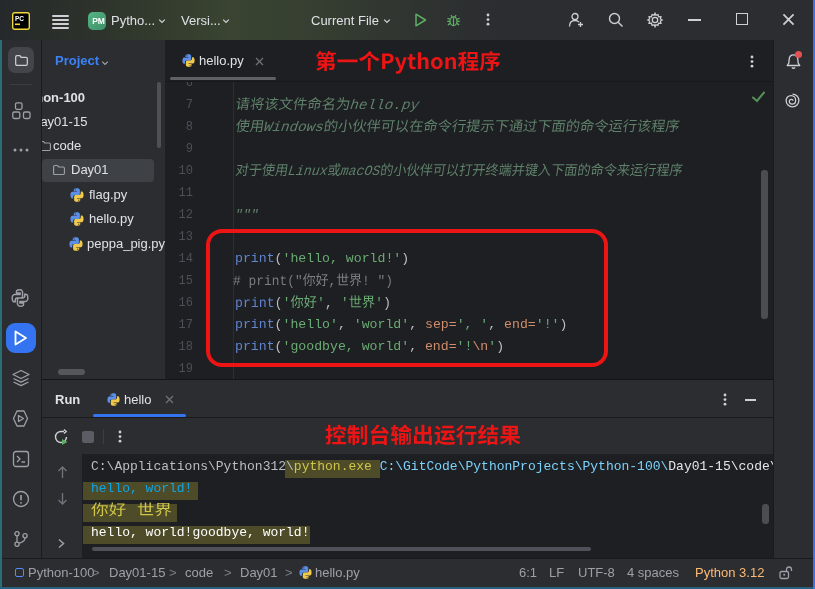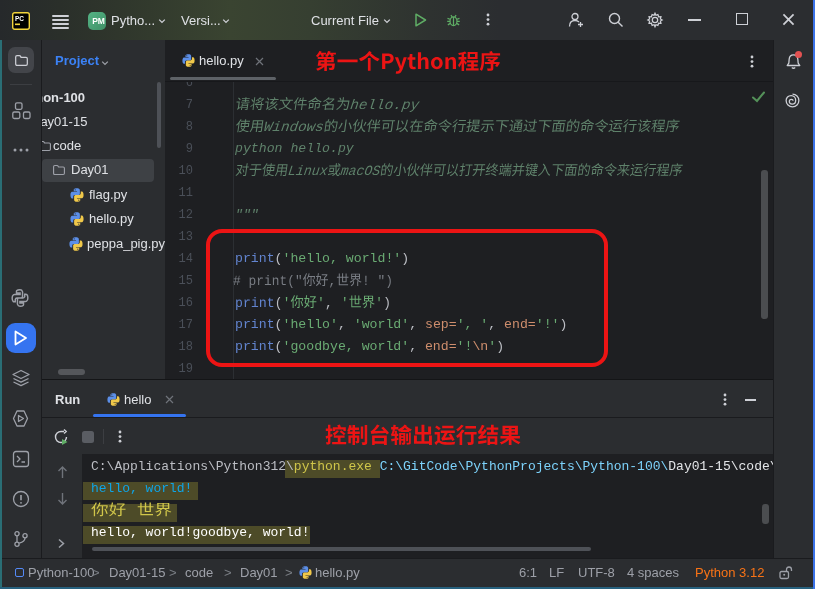--- a/index.html
+++ b/index.html
@@ -174,21 +174,20 @@
 <svg style="position:absolute;left:750px;top:55px" width="5" height="15.2" viewBox="0 0 5 15.2">
     <circle cx="2" cy="2.0" r="1.4" fill="#ced0d6"></circle>
     <circle cx="2" cy="6.6" r="1.4" fill="#ced0d6"></circle>
     <circle cx="2" cy="11.2" r="1.4" fill="#ced0d6"></circle>
   </svg>
 <div class="abs" style="left:165px;top:82px;width:608px;height:297px;overflow:hidden;background:#1e1f22">
 <div class="ln" style="left:0;top:-10.5px;height:22px;line-height:22px">6</div>
 <div class="ln" style="left:0;top:11.5px;height:22px;line-height:22px">7</div>
 <div class="ln" style="left:0;top:33.5px;height:22px;line-height:22px">8</div>
 <div class="ln" style="left:0;top:55.5px;height:22px;line-height:22px">9</div>
-<div class="cl mono" style="left:70px;top:55.5px"><span style="color:#5f826b"><i>python hello.py</i></span></div>
 <div class="ln" style="left:0;top:77.5px;height:22px;line-height:22px">10</div>
 <div class="ln" style="left:0;top:99.5px;height:22px;line-height:22px">11</div>
 <div class="ln" style="left:0;top:121.5px;height:22px;line-height:22px">12</div>
 <div class="cl mono" style="left:70px;top:121.5px"><span style="color:#5f826b"><i>"""</i></span></div>
 <div class="ln" style="left:0;top:143.5px;height:22px;line-height:22px">13</div>
 <div class="ln" style="left:0;top:165.5px;height:22px;line-height:22px">14</div>
 <div class="cl mono" style="left:70px;top:165.5px"><span style="color:#6284cf">print</span><span style="color:#bcbec4">(</span><span style="color:#6aab73">'hello, world!'</span><span style="color:#bcbec4">)</span></div>
 <div class="ln" style="left:0;top:187.5px;height:22px;line-height:22px">15</div>
 <div class="ln" style="left:0;top:209.5px;height:22px;line-height:22px">16</div>
 <div class="ln" style="left:0;top:231.5px;height:22px;line-height:22px">17</div>
@@ -263,21 +262,21 @@
 <div class="abs" style="left:285px;top:566px;height:14px;line-height:14px;font-size:13px;color:#7a7e85;white-space:pre">&gt;</div>
 <svg style="position:absolute;left:299px;top:566px" width="13" height="13" viewBox="0 0 110 110">
 <path fill="#5c8fe8" d="M54.9 1.5C27.8 1.5 29.5 13.3 29.5 13.3l0 12.2 25.9 0 0 3.7-36.2 0C19.2 29.2 3.5 26.3 3.5 54.7c0 28.4 13.7 27.4 13.7 27.4l8.2 0 0-13.2c0 0-0.4-13.7 13.5-13.7l25.7 0c0 0 13 0.2 13-12.6l0-21.2C77.6 21.4 81.5 1.5 54.9 1.5zM40.6 9.7c2.6 0 4.7 2.1 4.7 4.7 0 2.6-2.1 4.7-4.7 4.7-2.6 0-4.7-2.1-4.7-4.7C35.9 11.8 38 9.7 40.6 9.7z"></path>
 <path fill="#f0c84a" d="M55.1 108.5c27.1 0 25.4-11.8 25.4-11.8l0-12.2-25.9 0 0-3.7 36.2 0c0 0 15.7 2.9 15.7-25.5 0-28.4-13.7-27.4-13.7-27.4l-8.2 0 0 13.2c0 0 0.4 13.7-13.5 13.7l-25.7 0c0 0-13-0.2-13 12.6l0 21.2C32.4 88.6 28.5 108.5 55.1 108.5zM69.4 100.3c-2.6 0-4.7-2.1-4.7-4.7 0-2.6 2.1-4.7 4.7-4.7 2.6 0 4.7 2.1 4.7 4.7C74.1 98.2 72 100.3 69.4 100.3z"></path>
   </svg>
 <div class="abs" style="left:315px;top:566px;height:14px;line-height:14px;font-size:13px;color:#9da0a8;white-space:pre">hello.py</div>
 <div class="abs" style="left:519px;top:566px;height:14px;line-height:14px;font-size:13px;color:#9da0a8;white-space:pre">6:1</div>
 <div class="abs" style="left:549px;top:566px;height:14px;line-height:14px;font-size:13px;color:#9da0a8;white-space:pre">LF</div>
 <div class="abs" style="left:578px;top:566px;height:14px;line-height:14px;font-size:13px;color:#9da0a8;white-space:pre">UTF-8</div>
 <div class="abs" style="left:627px;top:566px;height:14px;line-height:14px;font-size:13px;color:#9da0a8;white-space:pre">4 spaces</div>
-<div class="abs" style="left:695px;top:566px;height:14px;line-height:14px;font-size:13px;color:#f97316;white-space:pre">Python 3.12</div>
+<div class="abs" style="left:695px;top:566px;height:14px;line-height:14px;font-size:13px;color:#fdba74;white-space:pre">Python 3.12</div>
 <svg class="abs" style="left:778px;top:566px" width="15" height="14" viewBox="0 0 15 14" fill="none" stroke="#9da0a8" stroke-width="1.3">
 <rect x="2" y="5.5" width="8.5" height="7" rx="1.5"></rect>
     <path d="M8.5 5.5 L8.5 3.8 Q8.5 1 11 1 Q13.5 1 13.5 3.8 L13.5 5"></path>
     <circle cx="6.2" cy="8.7" r="1" fill="#9da0a8" stroke="none"></circle>
   </svg>
 <svg style="position:absolute;left:315px;top:45px" width="188" height="32" viewBox="0 0 188 32">
     <path d="M13.0 6.0C12.5 7.9 11.4 9.7 10.0 10.9C10.6 11.1 11.6 11.6 12.2 12.0H6.9L9.1 11.2C8.9 10.8 8.6 10.2 8.3 9.6H11.1V7.8H6.1C6.3 7.4 6.5 7.0 6.6 6.6L4.3 6.0C3.5 7.9 2.2 9.8 0.8 11.0C1.3 11.2 2.2 11.7 2.7 12.0V14.1H9.3V15.3H3.5C3.3 17.1 3.0 19.2 2.7 20.7H7.4C5.7 22.0 3.3 23.2 1.1 23.8C1.6 24.3 2.3 25.2 2.7 25.8C5.1 24.9 7.5 23.5 9.3 21.8V25.9H11.9V20.7H17.1C17.0 21.8 16.8 22.4 16.6 22.6C16.4 22.8 16.2 22.8 15.8 22.8C15.5 22.8 14.5 22.8 13.6 22.7C14.0 23.3 14.3 24.3 14.4 25.0C15.5 25.1 16.5 25.0 17.1 25.0C17.8 24.9 18.3 24.7 18.8 24.2C19.3 23.7 19.6 22.3 19.8 19.5C19.9 19.2 19.9 18.6 19.9 18.6H11.9V17.3H18.8V12.0H16.7L18.9 11.1C18.7 10.7 18.3 10.1 17.9 9.6H20.9V7.8H15.1C15.3 7.4 15.4 7.0 15.6 6.5ZM5.8 17.3H9.3V18.6H5.6ZM11.9 14.1H16.3V15.3H11.9ZM3.1 12.0C3.8 11.3 4.4 10.5 5.0 9.6H5.7C6.2 10.4 6.6 11.4 6.8 12.0ZM12.4 12.0C13.0 11.4 13.7 10.5 14.2 9.6H15.1C15.7 10.4 16.3 11.3 16.6 12.0Z M22.5 14.4V17.2H42.6V14.4Z M52.9 13.0V25.8H55.6V13.0ZM54.2 6.1C52.0 9.7 48.1 12.3 43.9 13.8C44.6 14.5 45.4 15.5 45.8 16.3C49.0 14.8 52.0 12.8 54.4 10.2C57.7 13.6 60.5 15.2 62.8 16.3C63.2 15.4 64.0 14.5 64.7 13.9C62.2 12.9 59.3 11.4 55.9 8.2L56.6 7.2Z M67.1 24.0H70.3V18.5H72.5C75.9 18.5 78.7 16.9 78.7 13.3C78.7 9.7 75.9 8.4 72.4 8.4H67.1ZM70.3 16.0V10.9H72.1C74.3 10.9 75.5 11.5 75.5 13.3C75.5 15.1 74.5 16.0 72.2 16.0Z M82.4 28.7C85.1 28.7 86.4 27.1 87.5 24.4L91.8 12.2H88.7L87.0 17.7C86.7 18.8 86.4 19.9 86.2 21.0H86.1C85.7 19.9 85.4 18.8 85.0 17.7L83.1 12.2H79.9L84.6 23.8L84.4 24.5C84.1 25.5 83.4 26.3 82.1 26.3C81.9 26.3 81.5 26.2 81.3 26.1L80.7 28.5C81.2 28.6 81.7 28.7 82.4 28.7Z M98.2 24.3C99.3 24.3 100.1 24.0 100.8 23.9L100.3 21.6C99.9 21.7 99.5 21.9 99.1 21.9C98.0 21.9 97.4 21.2 97.4 19.9V14.7H100.4V12.2H97.4V9.1H94.8L94.4 12.2L92.5 12.4V14.7H94.2V19.9C94.2 22.5 95.3 24.3 98.2 24.3Z M102.9 24.0H106.1V15.9C107.0 15.1 107.6 14.6 108.6 14.6C109.8 14.6 110.3 15.2 110.3 17.0V24.0H113.5V16.7C113.5 13.7 112.4 11.9 109.8 11.9C108.1 11.9 106.9 12.8 105.9 13.7L106.1 11.5V7.2H102.9Z M121.9 24.3C124.9 24.3 127.7 22.0 127.7 18.1C127.7 14.2 124.9 11.9 121.9 11.9C118.8 11.9 116.0 14.2 116.0 18.1C116.0 22.0 118.8 24.3 121.9 24.3ZM121.9 21.8C120.2 21.8 119.3 20.3 119.3 18.1C119.3 15.9 120.2 14.5 121.9 14.5C123.5 14.5 124.5 15.9 124.5 18.1C124.5 20.3 123.5 21.8 121.9 21.8Z M130.4 24.0H133.6V15.9C134.5 15.1 135.1 14.6 136.1 14.6C137.3 14.6 137.8 15.2 137.8 17.0V24.0H141.0V16.7C141.0 13.7 139.9 11.9 137.2 11.9C135.6 11.9 134.4 12.8 133.3 13.8H133.2L133.0 12.2H130.4Z M155.0 9.1H160.0V12.0H155.0ZM152.6 6.9V14.1H162.6V6.9ZM152.4 19.3V21.4H156.2V23.2H151.0V25.4H163.6V23.2H158.8V21.4H162.6V19.3H158.8V17.5H163.1V15.3H151.9V17.5H156.2V19.3ZM150.0 6.4C148.3 7.1 145.6 7.7 143.2 8.1C143.5 8.6 143.8 9.5 144.0 10.0C144.8 9.9 145.7 9.8 146.6 9.6V12.1H143.5V14.4H146.3C145.5 16.4 144.2 18.7 143.0 20.1C143.4 20.7 144.0 21.8 144.2 22.5C145.1 21.4 145.9 19.9 146.6 18.3V25.9H149.1V17.6C149.6 18.4 150.2 19.2 150.4 19.8L151.9 17.8C151.5 17.3 149.7 15.5 149.1 15.0V14.4H151.4V12.1H149.1V9.1C150.1 8.9 150.9 8.6 151.7 8.3Z M172.3 15.5C173.3 15.9 174.6 16.5 175.7 17.0H169.8V19.1H175.7V23.3C175.7 23.5 175.6 23.6 175.1 23.6C174.8 23.6 173.2 23.6 171.9 23.6C172.2 24.2 172.6 25.2 172.7 25.9C174.6 25.9 176.0 25.9 177.0 25.6C178.0 25.2 178.3 24.6 178.3 23.3V19.1H181.4C181.0 19.9 180.5 20.6 180.1 21.1L182.2 22.1C183.1 20.9 184.2 19.2 185.1 17.6L183.2 16.9L182.8 17.0H179.8L179.9 16.9L178.9 16.3C180.6 15.3 182.2 14.0 183.4 12.8L181.8 11.5L181.2 11.7H170.8V13.6H179.0C178.3 14.2 177.5 14.8 176.8 15.3C175.8 14.8 174.7 14.4 173.9 14.1ZM174.3 6.7 174.9 8.3H166.7V14.0C166.7 17.2 166.5 21.6 164.7 24.6C165.3 24.8 166.4 25.6 166.9 26.0C168.9 22.7 169.2 17.5 169.2 14.1V10.6H185.1V8.3H177.9C177.6 7.6 177.2 6.7 176.8 6.0Z" fill="#ec1414"></path>
   </svg>
 <svg style="position:absolute;left:325px;top:418px" width="198" height="32" viewBox="0 0 198 32">
     <path d="M14.7 13.7C16.0 14.8 17.9 16.4 18.9 17.3L20.5 15.6C19.5 14.7 17.5 13.2 16.2 12.2ZM3.0 6.7V10.6H0.8V12.9H3.0V17.4L0.6 18.2L1.1 20.7L3.0 20.0V23.9C3.0 24.1 3.0 24.2 2.7 24.2C2.4 24.2 1.7 24.2 0.9 24.2C1.2 24.9 1.5 26.0 1.6 26.6C3.0 26.6 3.9 26.5 4.6 26.1C5.2 25.7 5.4 25.1 5.4 23.9V19.1L7.6 18.3L7.2 16.1L5.4 16.6V12.9H7.3V10.6H5.4V6.7ZM11.8 12.3C10.8 13.5 9.3 14.7 7.8 15.5C8.3 16.0 8.9 16.9 9.2 17.4H8.8V19.7H12.8V24.0H7.1V26.2H21.2V24.0H15.5V19.7H19.6V17.4H9.5C11.0 16.4 12.8 14.7 14.0 13.1ZM12.3 7.2C12.5 7.8 12.8 8.5 13.1 9.2H7.8V13.1H10.2V11.4H18.4V13.1H20.8V9.2H15.9C15.6 8.4 15.2 7.4 14.8 6.6Z M35.8 8.5V20.7H38.2V8.5ZM39.7 7.1V23.9C39.7 24.2 39.6 24.3 39.2 24.3C38.9 24.3 37.7 24.3 36.6 24.3C36.9 25.0 37.3 26.2 37.4 26.9C39.1 26.9 40.3 26.8 41.1 26.4C41.9 26.0 42.2 25.3 42.2 23.9V7.1ZM24.2 7.1C23.9 9.2 23.1 11.4 22.2 12.7C22.8 12.9 23.6 13.3 24.2 13.5H22.6V15.9H27.5V17.4H23.4V25.2H25.8V19.7H27.5V26.9H30.0V19.7H31.9V22.9C31.9 23.1 31.9 23.2 31.7 23.2C31.5 23.2 30.9 23.2 30.3 23.1C30.6 23.7 30.9 24.7 31.0 25.3C32.1 25.3 32.9 25.3 33.5 24.9C34.1 24.5 34.3 23.9 34.3 22.9V17.4H30.0V15.9H34.8V13.5H30.0V11.9H34.0V9.6H30.0V6.9H27.5V9.6H26.2C26.4 9.0 26.5 8.3 26.7 7.6ZM27.5 13.5H24.6C24.8 13.1 25.1 12.5 25.3 11.9H27.5Z M47.1 17.4V26.9H49.7V25.8H59.0V26.9H61.8V17.4ZM49.7 23.3V19.9H59.0V23.3ZM46.3 16.0C47.5 15.6 49.1 15.5 60.7 15.0C61.2 15.6 61.5 16.1 61.8 16.6L64.0 15.0C62.9 13.2 60.3 10.6 58.3 8.7L56.2 10.1C57.1 10.9 57.9 11.8 58.8 12.7L49.8 13.0C51.5 11.4 53.2 9.5 54.6 7.5L52.0 6.4C50.5 9.0 48.1 11.6 47.3 12.3C46.6 12.9 46.1 13.4 45.5 13.5C45.8 14.2 46.2 15.5 46.3 16.0Z M81.1 15.5V23.3H83.0V15.5ZM83.9 14.6V24.4C83.9 24.6 83.8 24.7 83.5 24.7C83.2 24.7 82.3 24.7 81.3 24.7C81.6 25.3 81.9 26.1 81.9 26.7C83.3 26.7 84.3 26.6 85.0 26.3C85.7 26.0 85.8 25.4 85.8 24.4V14.6ZM79.6 6.6C78.2 8.6 75.8 10.3 73.4 11.4V9.1H70.5C70.6 8.4 70.7 7.8 70.8 7.1L68.4 6.8C68.4 7.5 68.3 8.3 68.2 9.1H66.1V11.4H67.8C67.4 12.9 67.1 14.1 67.0 14.6C66.6 15.6 66.4 16.2 66.0 16.4C66.2 16.9 66.6 18.0 66.7 18.4C66.9 18.2 67.7 18.1 68.3 18.1H69.7V20.4C68.3 20.6 67.1 20.9 66.0 21.0L66.6 23.4L69.7 22.7V26.9H71.9V22.2L73.5 21.8L73.3 19.7L71.9 20.0V18.1H73.3V15.8H71.9V12.8H69.7V15.8H68.6C69.1 14.5 69.6 13.0 70.0 11.4H73.3L72.7 11.7C73.3 12.3 74.0 13.1 74.3 13.7L75.4 13.1V13.9H84.1V13.0L85.3 13.6C85.6 12.9 86.3 12.1 86.9 11.6C84.8 10.8 82.9 9.7 81.3 8.1L81.7 7.5ZM77.4 11.8C78.2 11.2 79.1 10.5 79.9 9.7C80.7 10.5 81.5 11.2 82.4 11.8ZM78.3 16.8V17.9H76.2V16.8ZM74.1 14.9V26.8H76.2V22.7H78.3V24.5C78.3 24.7 78.2 24.8 78.1 24.8C77.9 24.8 77.3 24.8 76.7 24.8C77.0 25.3 77.2 26.2 77.3 26.8C78.3 26.8 79.1 26.8 79.6 26.4C80.2 26.1 80.3 25.5 80.3 24.6V14.9ZM76.2 19.8H78.3V20.9H76.2Z M89.0 17.5V25.8H104.0V26.9H106.9V17.5H104.0V23.2H99.4V16.4H106.1V8.6H103.1V13.9H99.4V6.7H96.5V13.9H92.9V8.6H90.1V16.4H96.5V23.2H91.9V17.5Z M117.2 7.8V10.2H128.4V7.8ZM110.1 9.2C111.3 10.1 113.0 11.4 113.9 12.2L115.7 10.3C114.8 9.6 113.0 8.4 111.8 7.5ZM117.2 22.6C118.0 22.2 119.1 22.1 126.5 21.4C126.8 22.0 127.1 22.5 127.2 23.0L129.6 21.8C128.8 20.2 127.1 17.5 125.9 15.5L123.7 16.5L125.3 19.2L120.0 19.6C121.0 18.2 122.0 16.6 122.7 15.0H129.8V12.6H115.7V15.0H119.6C118.8 16.8 117.9 18.4 117.5 18.9C117.1 19.5 116.7 19.9 116.3 20.0C116.6 20.7 117.0 22.0 117.2 22.6ZM114.9 14.1H109.6V16.5H112.3V22.5C111.4 23.0 110.3 23.7 109.4 24.7L111.2 27.2C112.1 25.9 113.2 24.5 113.9 24.5C114.3 24.5 115.1 25.2 115.9 25.7C117.5 26.5 119.2 26.8 122.0 26.8C124.4 26.8 127.8 26.7 129.5 26.6C129.5 25.8 129.9 24.5 130.3 23.7C128.0 24.1 124.3 24.2 122.1 24.2C119.7 24.2 117.7 24.1 116.3 23.3C115.7 22.9 115.2 22.6 114.9 22.4Z M140.4 8.0V10.4H151.0V8.0ZM136.2 6.7C135.2 8.2 133.0 10.2 131.2 11.3C131.7 11.8 132.4 12.9 132.7 13.5C134.8 12.0 137.1 9.8 138.7 7.8ZM139.5 13.9V16.4H145.9V23.9C145.9 24.2 145.8 24.3 145.4 24.3C145.0 24.3 143.5 24.3 142.3 24.2C142.6 25.0 143.0 26.1 143.1 26.9C145.0 26.9 146.4 26.8 147.4 26.4C148.3 26.1 148.6 25.3 148.6 23.9V16.4H151.6V13.9ZM137.0 11.4C135.6 13.9 133.2 16.4 131.0 17.9C131.5 18.4 132.4 19.6 132.8 20.1C133.4 19.6 134.0 19.1 134.6 18.5V27.0H137.2V15.6C138.0 14.6 138.9 13.5 139.5 12.4Z M153.0 23.4 153.4 26.1C155.8 25.6 158.8 25.0 161.7 24.4L161.4 22.0C158.4 22.5 155.2 23.1 153.0 23.4ZM153.7 16.0C154.1 15.8 154.6 15.7 156.6 15.5C155.8 16.4 155.2 17.2 154.8 17.5C154.1 18.3 153.6 18.7 153.0 18.9C153.3 19.6 153.8 20.8 153.9 21.3C154.5 21.0 155.5 20.8 161.4 19.7C161.3 19.2 161.3 18.2 161.3 17.5L157.5 18.1C159.1 16.4 160.6 14.4 161.8 12.4L159.5 10.9C159.1 11.7 158.6 12.4 158.2 13.2L156.3 13.3C157.5 11.7 158.7 9.7 159.6 7.8L156.9 6.7C156.1 9.1 154.6 11.6 154.1 12.3C153.7 12.9 153.3 13.3 152.8 13.5C153.1 14.2 153.6 15.5 153.7 16.0ZM166.0 6.7V9.4H161.4V11.8H166.0V14.2H162.0V16.7H172.7V14.2H168.7V11.8H173.3V9.4H168.7V6.7ZM162.5 18.2V26.9H165.1V26.0H169.7V26.8H172.3V18.2ZM165.1 23.7V20.6H169.7V23.7Z M177.5 7.7V16.8H183.8V18.1H175.4V20.4H181.9C180.0 22.0 177.3 23.5 174.7 24.2C175.3 24.7 176.1 25.7 176.5 26.4C179.1 25.4 181.8 23.7 183.8 21.8V26.9H186.5V21.6C188.6 23.6 191.2 25.3 193.8 26.2C194.1 25.6 194.9 24.6 195.5 24.0C193.0 23.3 190.4 21.9 188.5 20.4H194.9V18.1H186.5V16.8H192.9V7.7ZM180.3 13.2H183.8V14.6H180.3ZM186.5 13.2H190.0V14.6H186.5ZM180.3 9.9H183.8V11.2H180.3ZM186.5 9.9H190.0V11.2H186.5Z" fill="#ec1414"></path>

